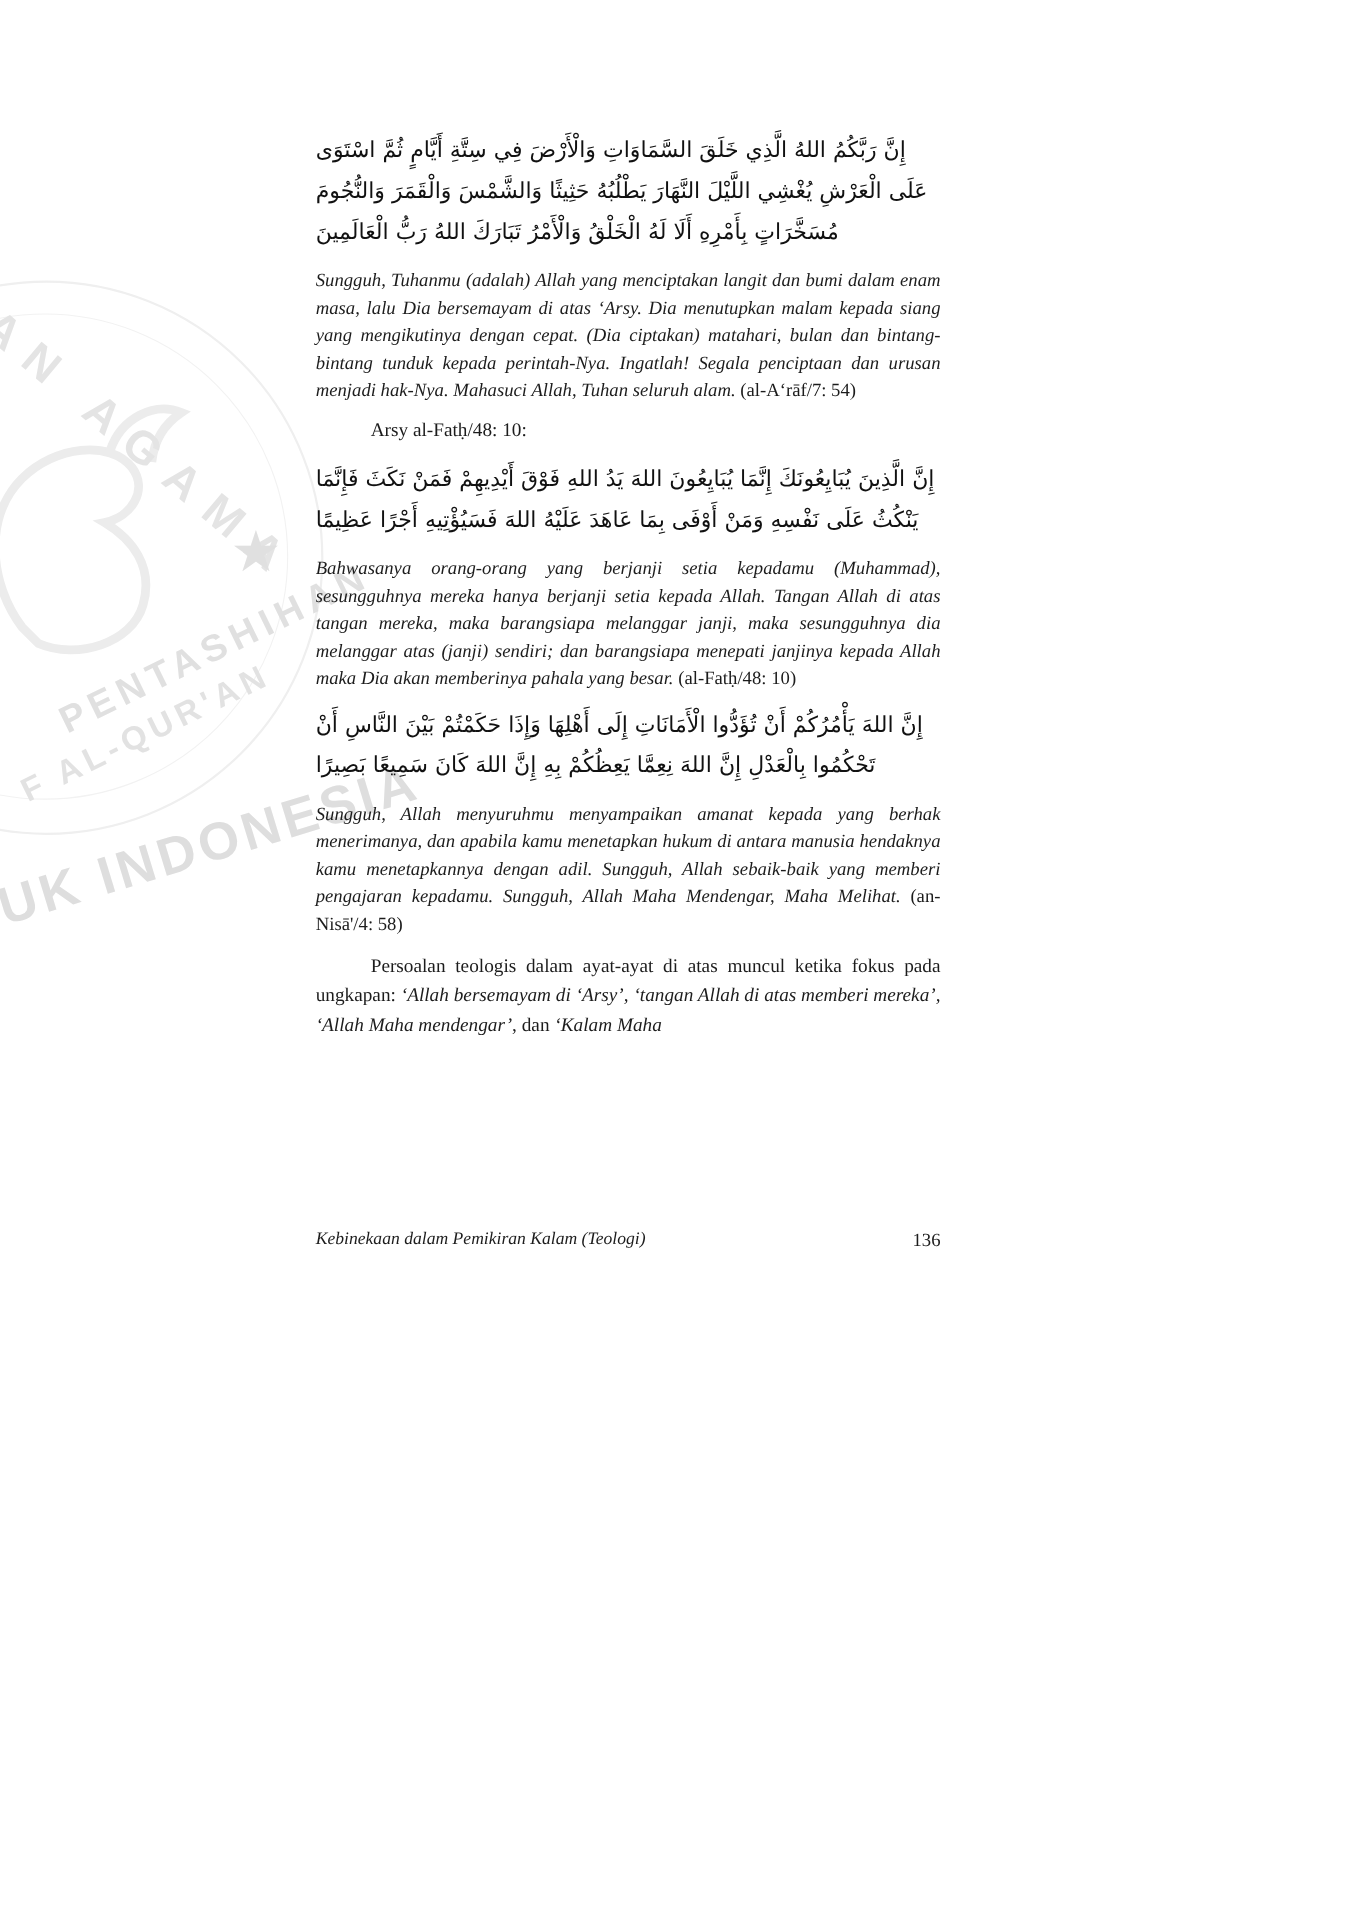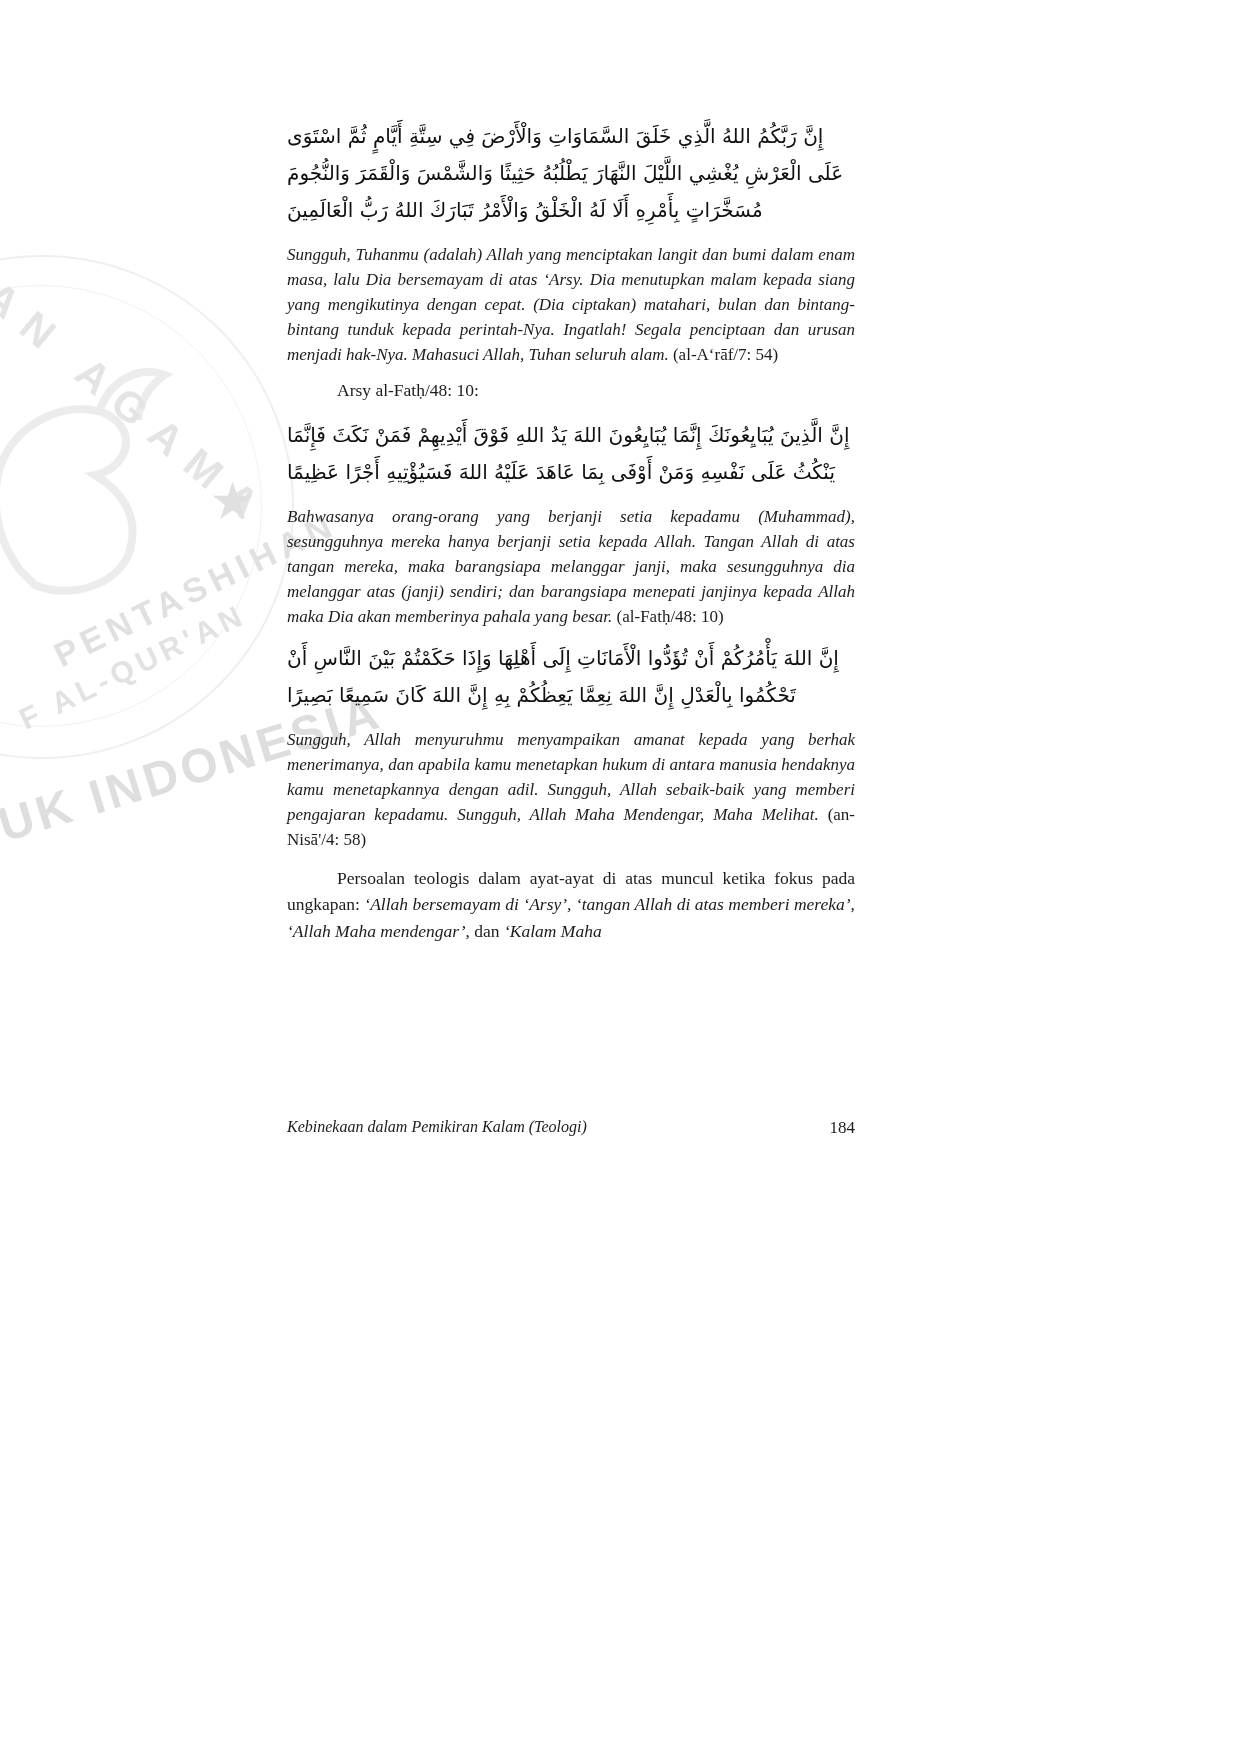--- a/index.html
+++ b/index.html
@@ -173,14 +173,14 @@
   <p class="arabic" lang="ar" dir="rtl">إِنَّ اللهَ يَأْمُرُكُمْ أَنْ تُؤَدُّوا الْأَمَانَاتِ إِلَى أَهْلِهَا وَإِذَا حَكَمْتُمْ بَيْنَ النَّاسِ أَنْ تَحْكُمُوا بِالْعَدْلِ إِنَّ اللهَ نِعِمَّا يَعِظُكُمْ بِهِ إِنَّ اللهَ كَانَ سَمِيعًا بَصِيرًا</p>
 
   <p class="body-p"><span class="it">Sungguh, Allah menyuruhmu menyampaikan amanat kepada yang berhak menerimanya, dan apabila kamu menetapkan hukum di antara manusia hendaknya kamu menetapkannya dengan adil. Sungguh, Allah sebaik-baik yang memberi pengajaran kepadamu. Sungguh, Allah Maha Mendengar, Maha Melihat. </span><span class="ref">(an-Nisā'/4: 58)</span></p>
 
   <p class="para-mixed"><span>Persoalan teologis dalam ayat-ayat di atas muncul ketika fokus pada ungkapan: </span><span class="it">‘Allah bersemayam di ‘Arsy’, ‘tangan Allah di atas memberi mereka’, ‘Allah Maha mendengar’</span><span>, dan </span><span class="it">‘Kalam Maha</span></p>
 
 </div>
 
 <div class="footer">
   <span class="footer-title">Kebinekaan dalam Pemikiran Kalam (Teologi)</span>
-  <span class="footer-page">184</span>
+  <span class="footer-page">136</span>
 </div>
 
 </body></html>

